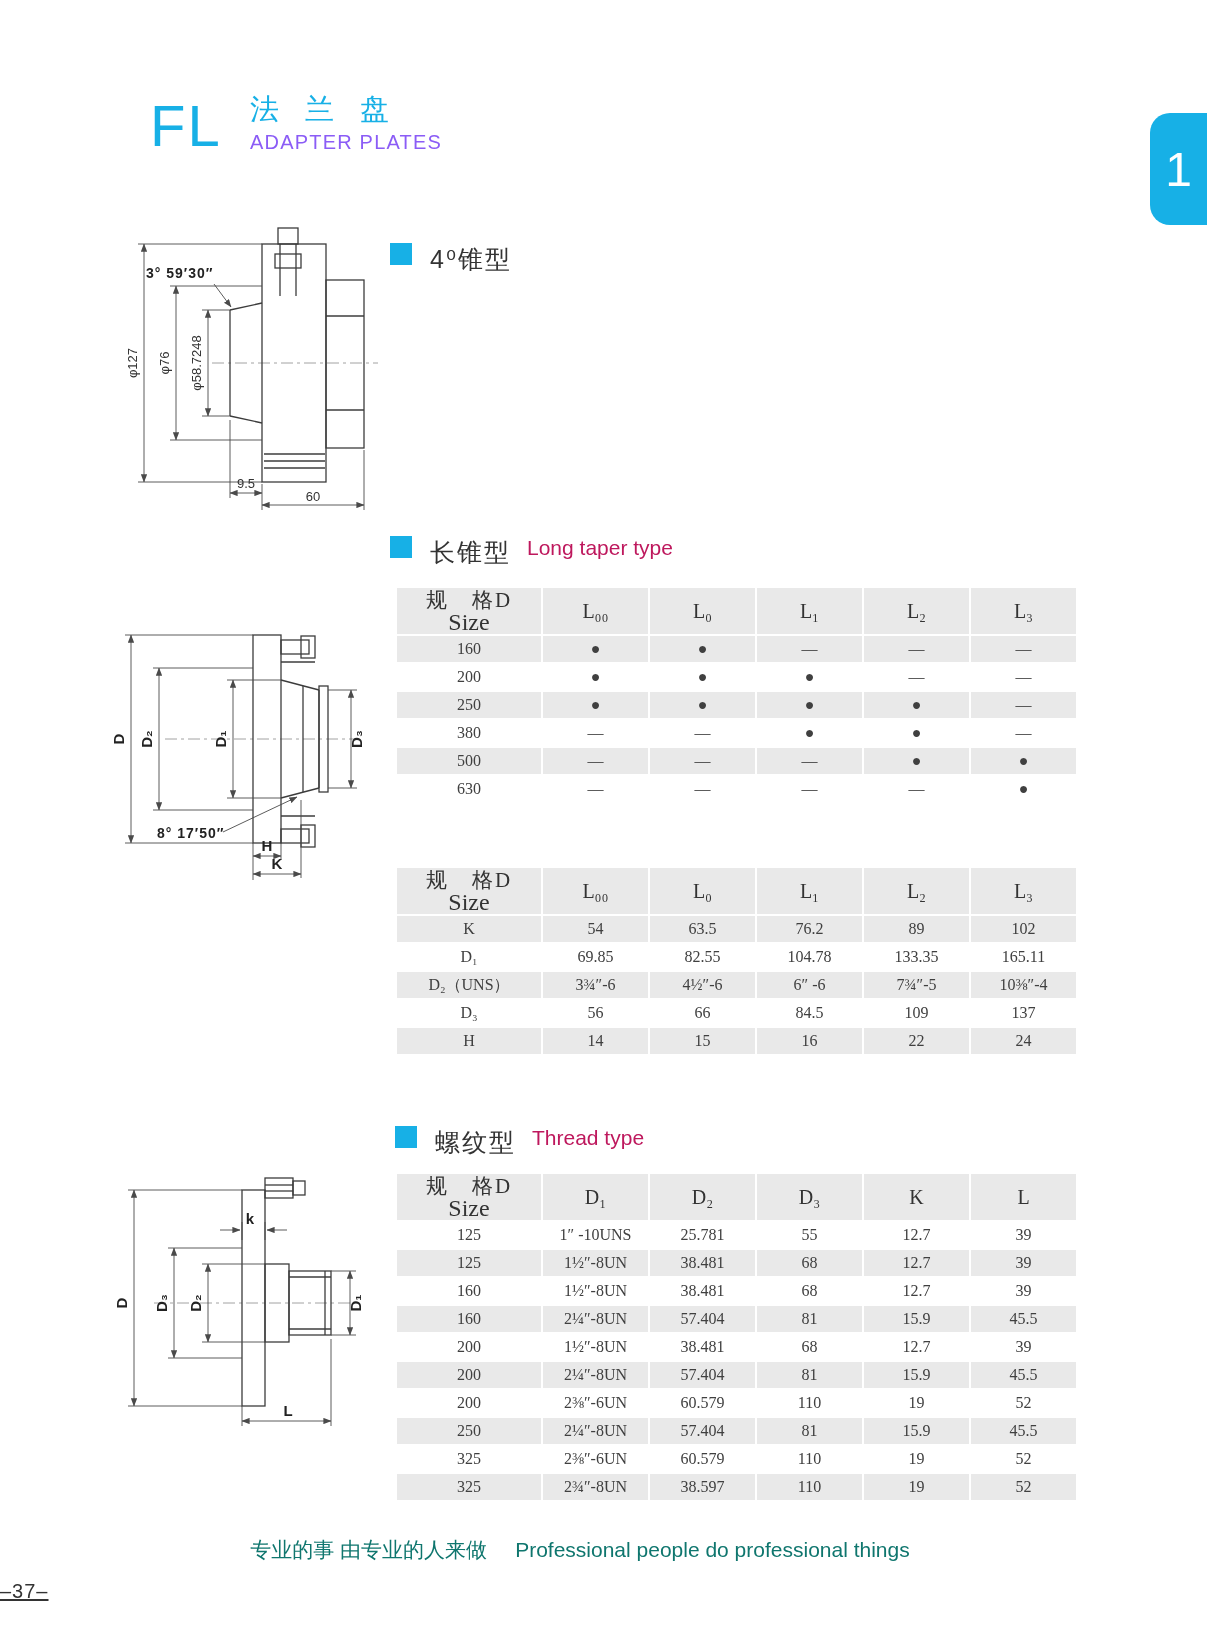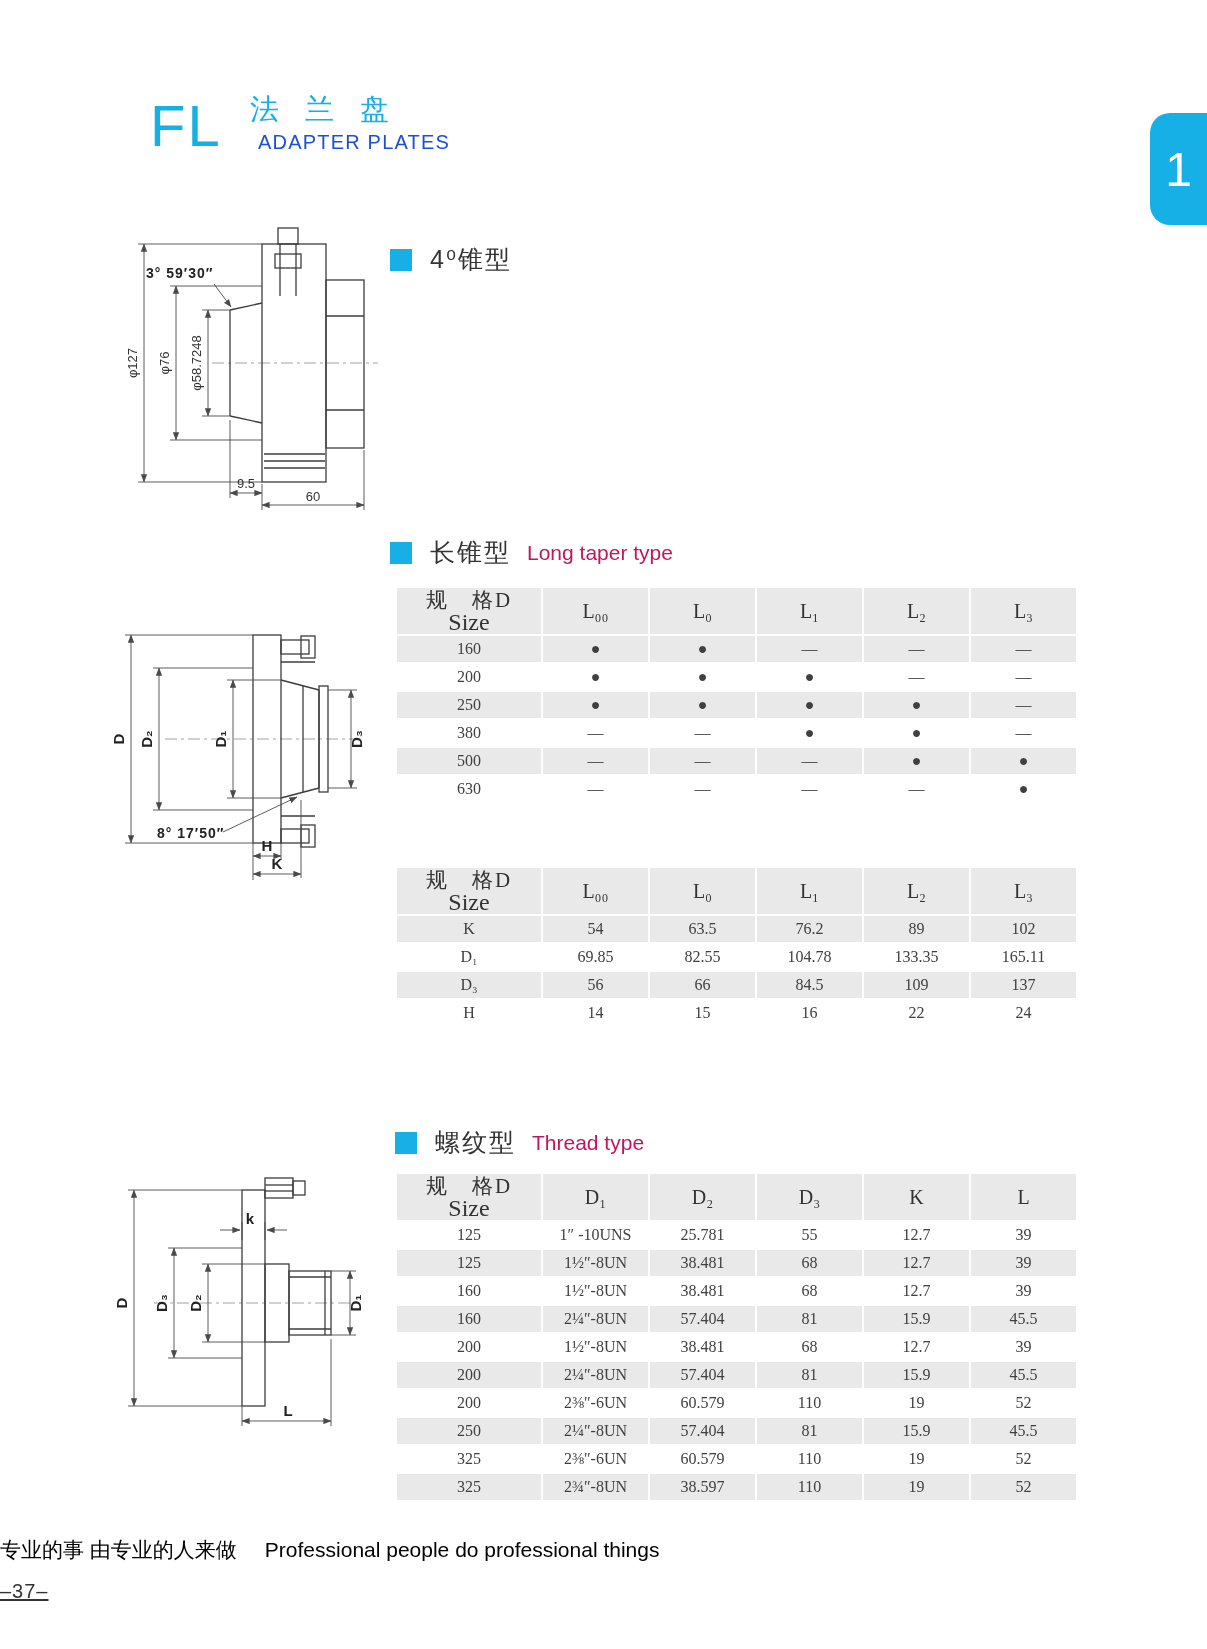--- a/index.html
+++ b/index.html
@@ -5,28 +5,28 @@
   html,body{margin:0;padding:0;}
   body{
     width:1207px;height:1649px;position:relative;background:#ffffff;
     font-family:"Liberation Sans","DejaVu Sans",sans-serif;color:#333;
     overflow:hidden;
   }
   .abs{position:absolute;}
   
   .logo{left:150px;top:92px;font-size:58px;font-weight:normal;letter-spacing:2px;color:#17b0e6;}
   .title-zh{left:250px;top:90px;font-size:29px;letter-spacing:9px;color:#17b0e6;}
-  .title-en{left:250px;top:131px;font-size:20px;letter-spacing:1.2px;color:#1d4ed8;margin-left:8px;}
+  .title-en{left:250px;top:131px;font-size:20px;letter-spacing:1.2px;color:#8b5cf6;}
   .side-tab{
     left:1150px;top:113px;width:57px;height:112px;background:#17b0e6;
     border-radius:20px 0 0 20px;color:#fff;font-size:48px;
     display:flex;align-items:center;justify-content:center;
   }
   
-  .section{display:flex;align-items:center;}
+  .section{display:flex;}
   .sq{width:22px;height:22px;background:#17b0e6;flex:0 0 auto;}
   .sec-zh{font-size:25px;color:#333;margin-left:18px;letter-spacing:2px;}
   .sec-en{font-size:21px;color:#be185d;margin-left:16px;}
   
   .tbl-host{width:683px;font-family:Liberation Serif, serif;}
   .tbl-host table{border-collapse:collapse;table-layout:fixed;width:683px;}
   .tbl-host col.c0{width:146px;}
   .tbl-host th,.tbl-host td{
     border:2px solid #fff;text-align:center;vertical-align:middle;padding:0;
   }
@@ -40,21 +40,21 @@
   td.dash{font-size:16px;color:#333;}
   
   svg.drw{position:absolute;overflow:visible;}
   .out rect,.out line,.out path{fill:none;stroke:#3c3c3c;stroke-width:1.3;}
   .dim line{fill:none;stroke:#4a4a4a;stroke-width:0.9;}
   .cl{stroke:#8a8a8a;stroke-width:0.8;stroke-dasharray:12 4 3 4;fill:none;}
   text.dt{font-size:13px;fill:#333;}
   text.dlab{font-size:15px;fill:#222;font-weight:bold;}
   text.ang{font-size:14px;fill:#222;font-weight:bold;letter-spacing:1px;}
   
-  .footer{left:0;top:1536px;width:1160px;font-size:21px;color:#000000;}
+  .footer{left:0;top:1536px;width:1160px;text-align:center;font-size:21px;color:#0f766e;}
   .footer .en{margin-left:28px;font-size:21px;}
   .pageno{left:0;top:1580px;width:1160px;text-align:left;font-size:20px;color:#333;letter-spacing:1px;text-decoration:underline;}
 </style>
 </head>
 <body>
 
 <div class="abs logo">FL</div>
 <div class="abs title-zh">法 兰 盘</div>
 <div class="abs title-en">ADAPTER PLATES</div>
 <div class="abs side-tab">
@@ -332,20 +332,28 @@
         </tr>
         <tr>
           <td>D₁</td>
           <td>69.85</td>
           <td>82.55</td>
           <td>104.78</td>
           <td>133.35</td>
           <td>165.11</td>
         </tr>
         <tr>
+          <td>D₂（UNS）</td>
+          <td>3¾″-6</td>
+          <td>4½″-6</td>
+          <td>6″ -6</td>
+          <td>7¾″-5</td>
+          <td>10⅜″-4</td>
+        </tr>
+        <tr>
           <td>D₃</td>
           <td>56</td>
           <td>66</td>
           <td>84.5</td>
           <td>109</td>
           <td>137</td>
         </tr>
         <tr>
           <td>H</td>
           <td>14</td>

